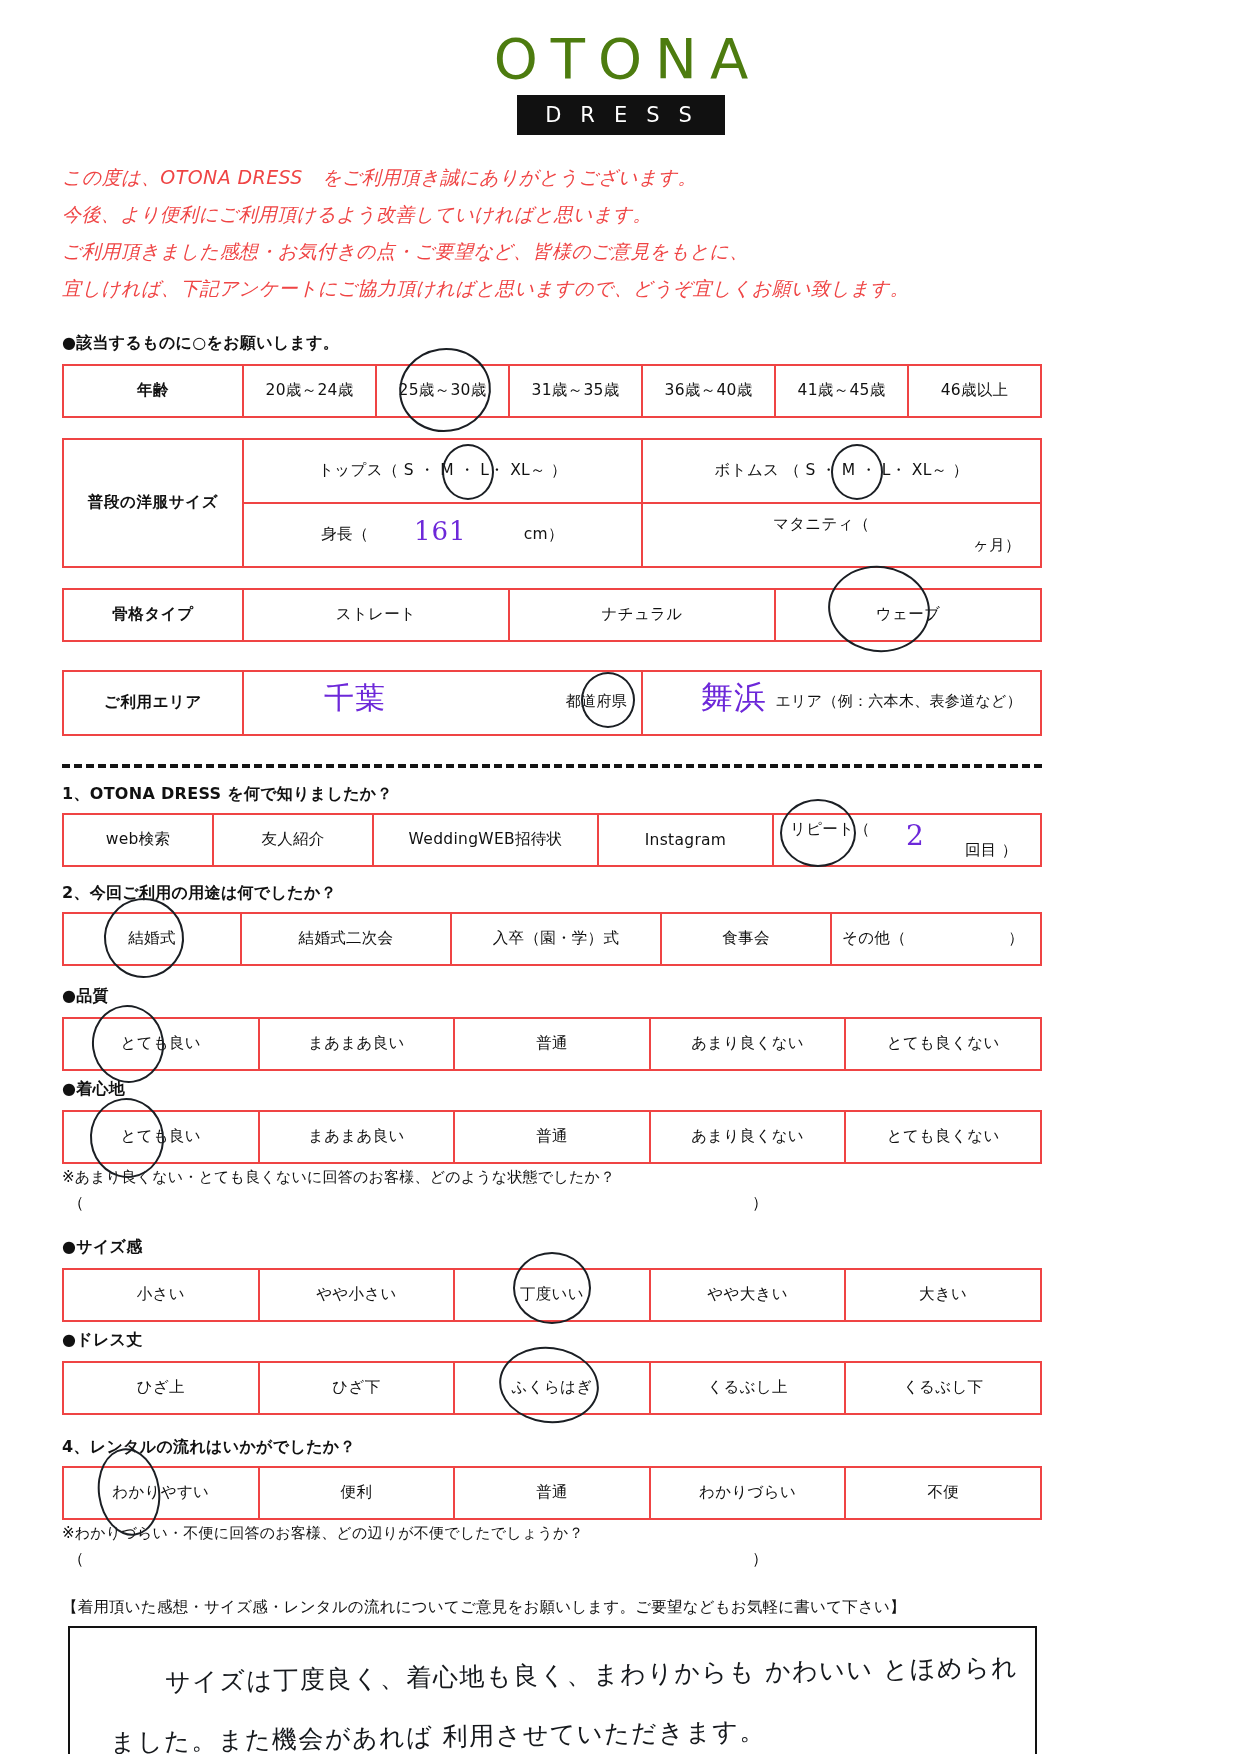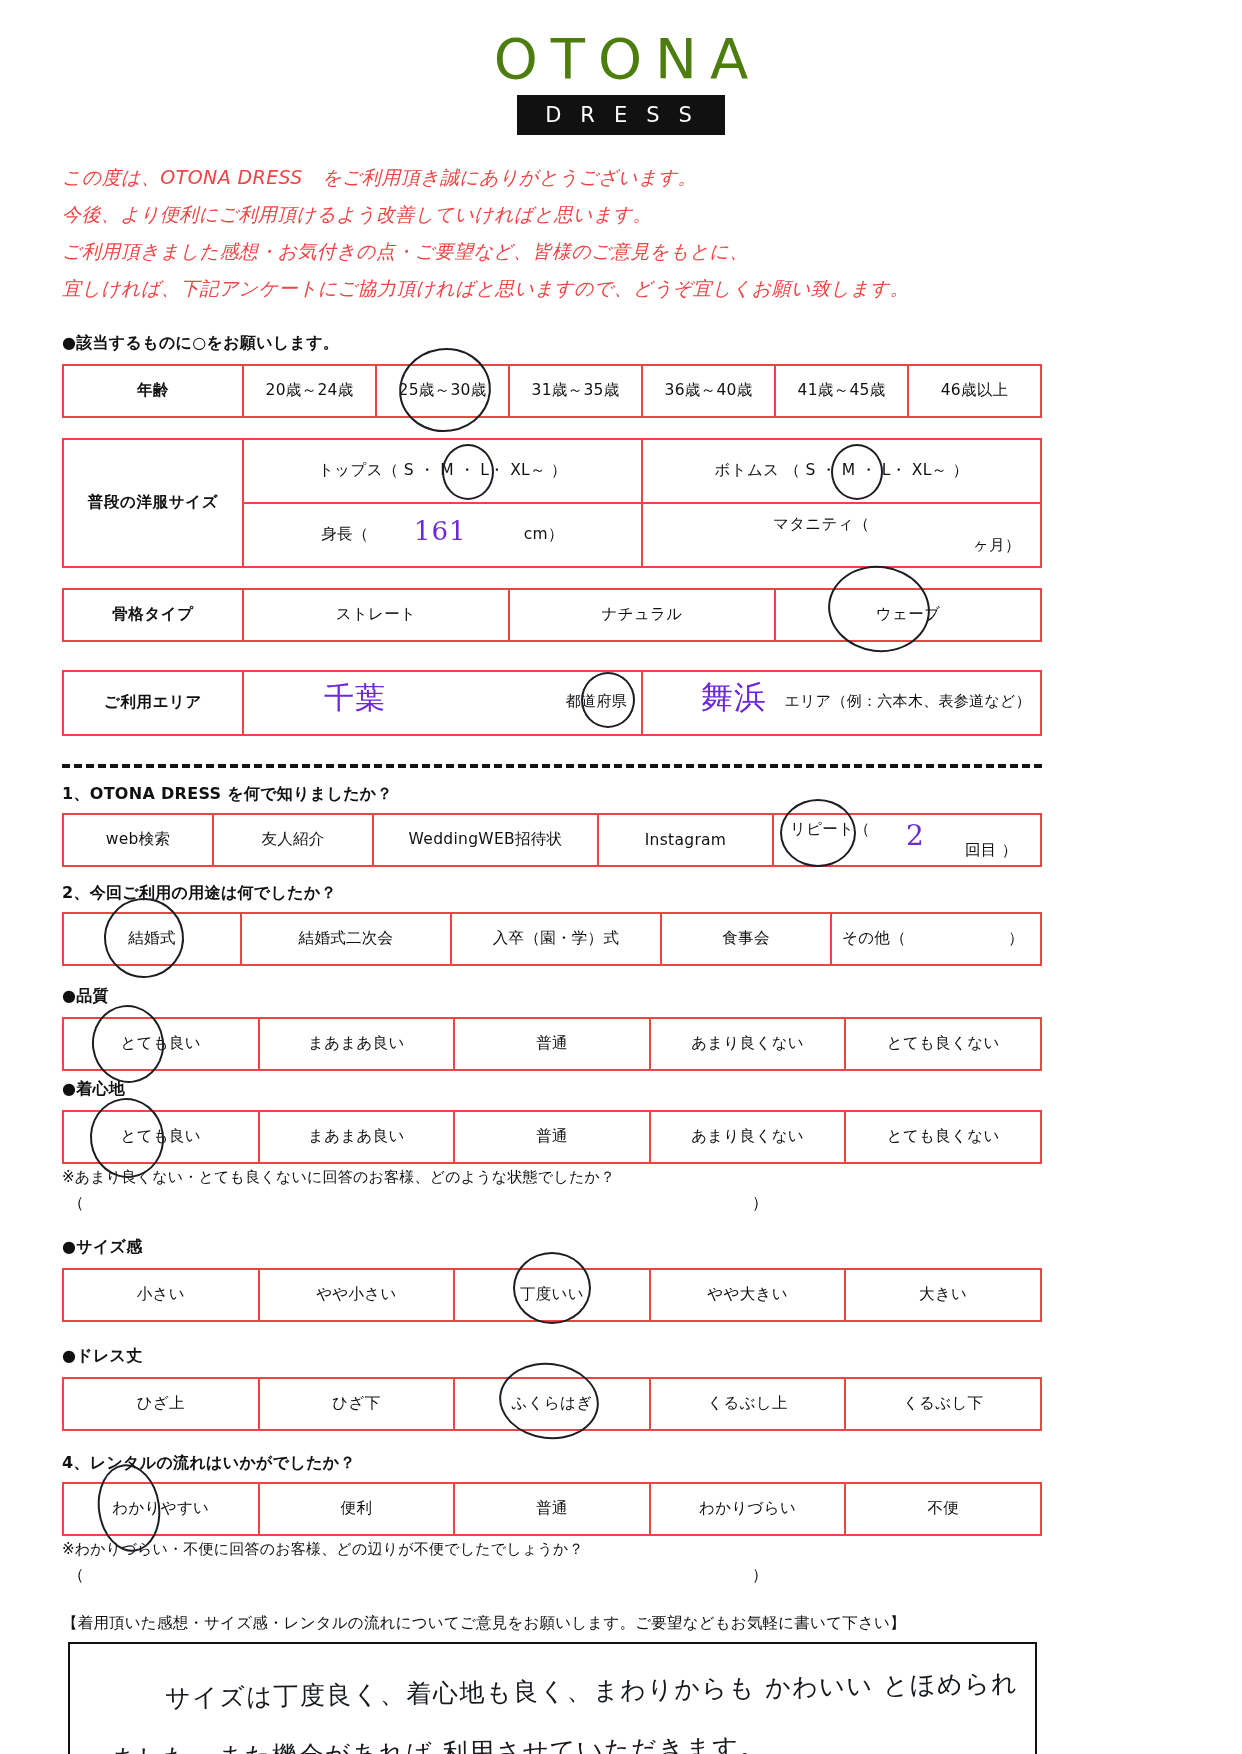--- a/index.html
+++ b/index.html
@@ -245,21 +245,21 @@
     <tbody>
         <tr>
       <td class="lbl tall" style="width:170px">ご利用エリア</td>
       <td class="tall" style="position:relative">
         <span class="hand-text" style="left:80px;top:6px;font-size:30px;">千葉</span>
         <span style="position:absolute;right:14px;top:20px;font-size:15px">都道府県</span>
         <span class="circ" style="right:6px;top:0px;width:50px;height:52px;"></span>
       </td>
       <td class="tall" style="position:relative">
         <span class="hand-text" style="left:58px;top:4px;font-size:32px;">舞浜</span>
-        <span style="position:absolute;right:9px;top:20px;font-size:15px">エリア（例：六本木、表参道など）</span>
+        <span style="position:absolute;right:18px;top:20px;font-size:15px">エリア（例：六本木、表参道など）</span>
       </td>
     </tr>
   </tbody>
     </table>
 
   <div class="dashed"></div>
 
   <div class="q-head">1、OTONA DRESS を何で知りましたか？</div>
   <table class="f">
     <tbody>
@@ -345,21 +345,21 @@
       <td style="position:relative">
         <span>丁度いい</span>
         <span class="circ" style="left:58px;top:-18px;width:74px;height:68px;"></span>
       </td>
       <td>やや大きい</td>
       <td>大きい</td>
     </tr>
   </tbody>
     </table>
 
-  <div class="section-head" style="margin-top:24px">●ドレス丈</div>
+  <div class="section-head" style="margin-top:8px">●ドレス丈</div>
   <table class="f">
     <tbody>
         <tr>
       <td>ひざ上</td>
       <td>ひざ下</td>
       <td style="position:relative">
         <span>ふくらはぎ</span>
         <span class="circ tilt2" style="left:44px;top:-16px;width:96px;height:72px;"></span>
       </td>
       <td>くるぶし上</td>

